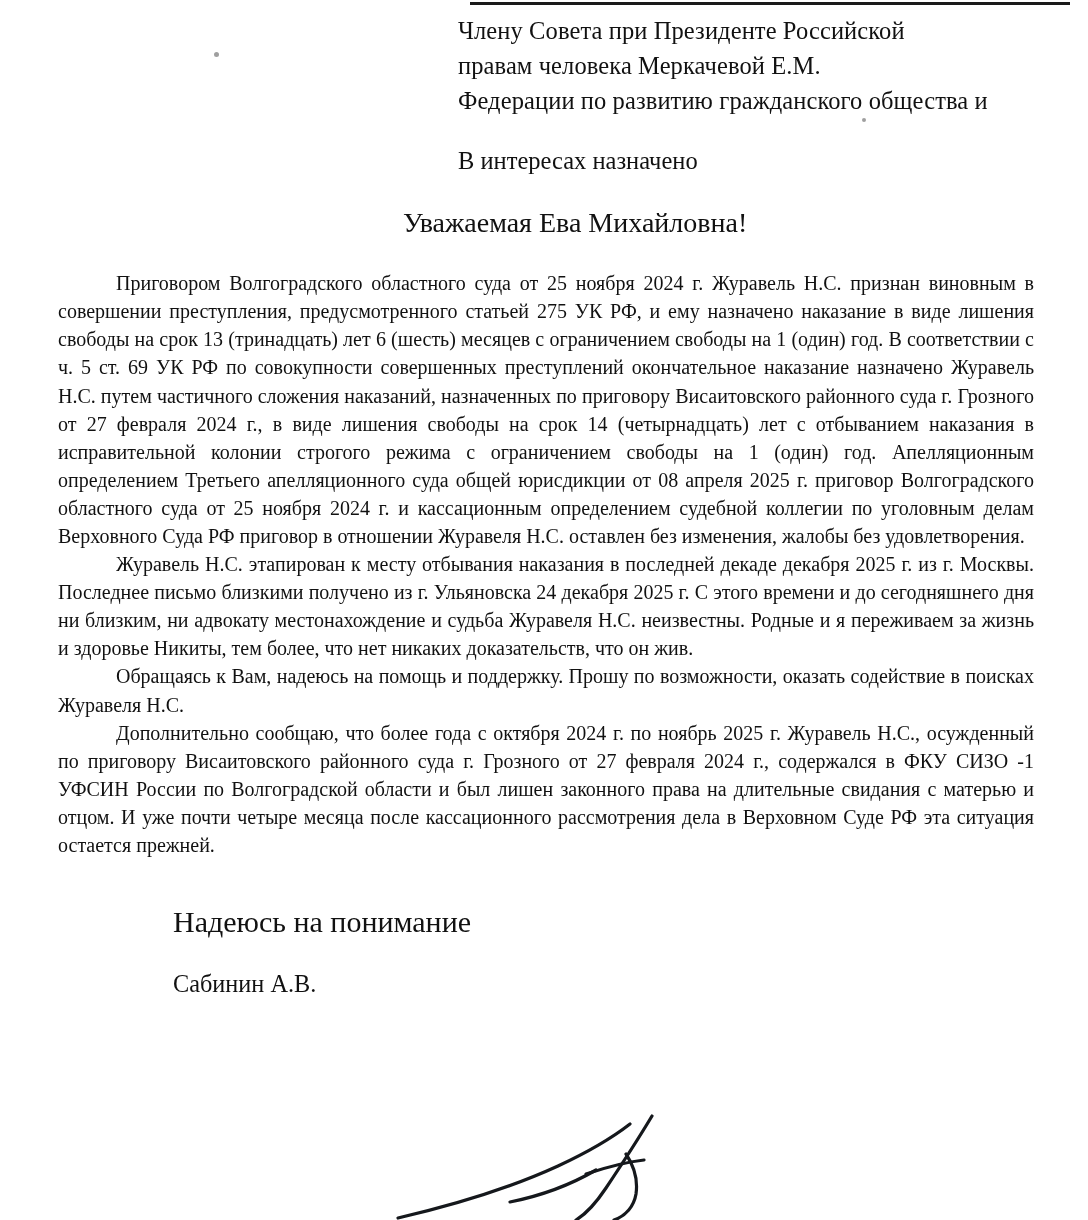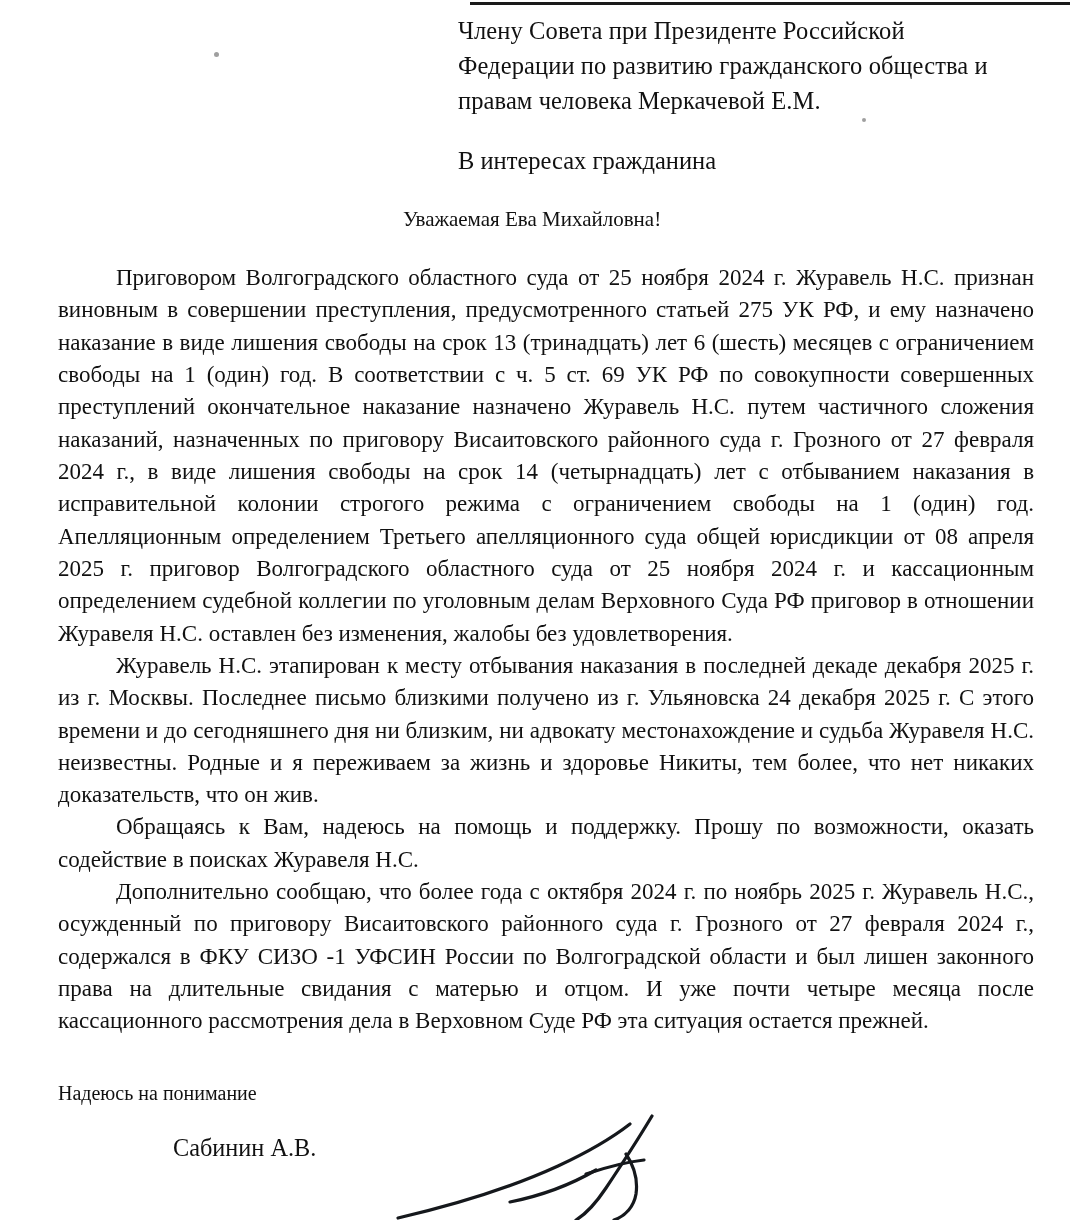--- a/index.html
+++ b/index.html
@@ -42,41 +42,42 @@
   }
   .interest-block {
     margin-left: 400px;
     padding-top: 26px;
     font-size: 24.5px;
     line-height: 1.42;
   }
   .salutation {
     margin-left: 345px;
     padding-top: 28px;
-    font-size: 21px;
+    font-size: 28px;
   }
   .body-text {
     padding-top: 30px;
-    font-size: 23px;
+    font-size: 20px;
     line-height: 1.405;
     text-align: justify;
     text-justify: inter-word;
     hyphens: none;
   }
   .body-text p {
     margin: 0;
     text-indent: 58px;
   }
   .body-text p.bold {
     font-weight: normal;
   }
   .closing {
     padding-top: 40px;
-    font-size: 20px;
+    font-size: 30px;
     line-height: 1.5;
+    margin-left: 115px;
   }
   .signer {
     padding-top: 26px;
     font-size: 24.3px;
     margin-left: 115px;
   }
   .signature {
     position: absolute;
     left: 390px;
     top: 1110px;
@@ -93,26 +94,26 @@
 </style>
 </head>
 <body>
 
 <div class="page">
 
   <div class="top-rule"></div>
 
   <div class="addressee-block">
     <div class="line">Члену Совета при Президенте Российской</div>
+    <div class="line">правам человека Меркачевой Е.М.</div>
     <div class="line">Федерации по развитию гражданского общества и</div>
-    <div class="line">правам человека Меркачевой Е.М.</div>
   </div>
 
   <div class="interest-block">
-    <div class="line">В интересах гражданина</div>
+    <div class="line">В интересах назначено</div>
   </div>
 
   <div class="salutation">Уважаемая Ева Михайловна!</div>
 
   <div class="body-text">
     <p>Приговором Волгоградского областного суда от 25 ноября 2024 г.  Журавель Н.С. признан виновным в совершении преступления, предусмотренного статьей 275 УК РФ, и ему назначено наказание в виде лишения свободы на срок 13 (тринадцать) лет 6 (шесть) месяцев с ограничением свободы на 1 (один) год. В соответствии с ч. 5 ст. 69 УК РФ по совокупности совершенных преступлений окончательное наказание назначено Журавель Н.С. путем частичного сложения наказаний, назначенных по приговору Висаитовского районного суда г. Грозного от 27 февраля 2024 г., в виде лишения свободы на срок 14 (четырнадцать) лет с отбыванием наказания в исправительной колонии строгого режима с ограничением свободы на 1 (один) год. Апелляционным определением Третьего апелляционного суда общей юрисдикции от 08 апреля 2025 г. приговор Волгоградского областного суда от 25 ноября 2024 г. и кассационным определением судебной коллегии по уголовным делам Верховного Суда РФ приговор в отношении Журавеля Н.С. оставлен без изменения, жалобы без удовлетворения.</p>
     <p>Журавель Н.С. этапирован к месту отбывания наказания в последней декаде декабря 2025 г. из г. Москвы. Последнее письмо близкими получено из г. Ульяновска 24 декабря 2025 г. С этого времени и до сегодняшнего дня ни близким, ни адвокату местонахождение и судьба Журавеля Н.С. неизвестны. Родные и я переживаем за жизнь и здоровье Никиты, тем более, что нет никаких доказательств, что он жив.</p>
     <p class="bold">Обращаясь к Вам, надеюсь на помощь и поддержку. Прошу по возможности, оказать содействие в поисках Журавеля Н.С.</p>
     <p>Дополнительно сообщаю, что более года с октября 2024 г. по ноябрь 2025 г. Журавель Н.С., осужденный по приговору Висаитовского районного суда г. Грозного от 27 февраля 2024 г., содержался в ФКУ СИЗО -1 УФСИН России по Волгоградской области и был лишен законного права на длительные свидания с матерью и отцом. И уже почти четыре месяца после кассационного рассмотрения дела в Верховном Суде РФ эта ситуация остается прежней.</p>
   </div>

